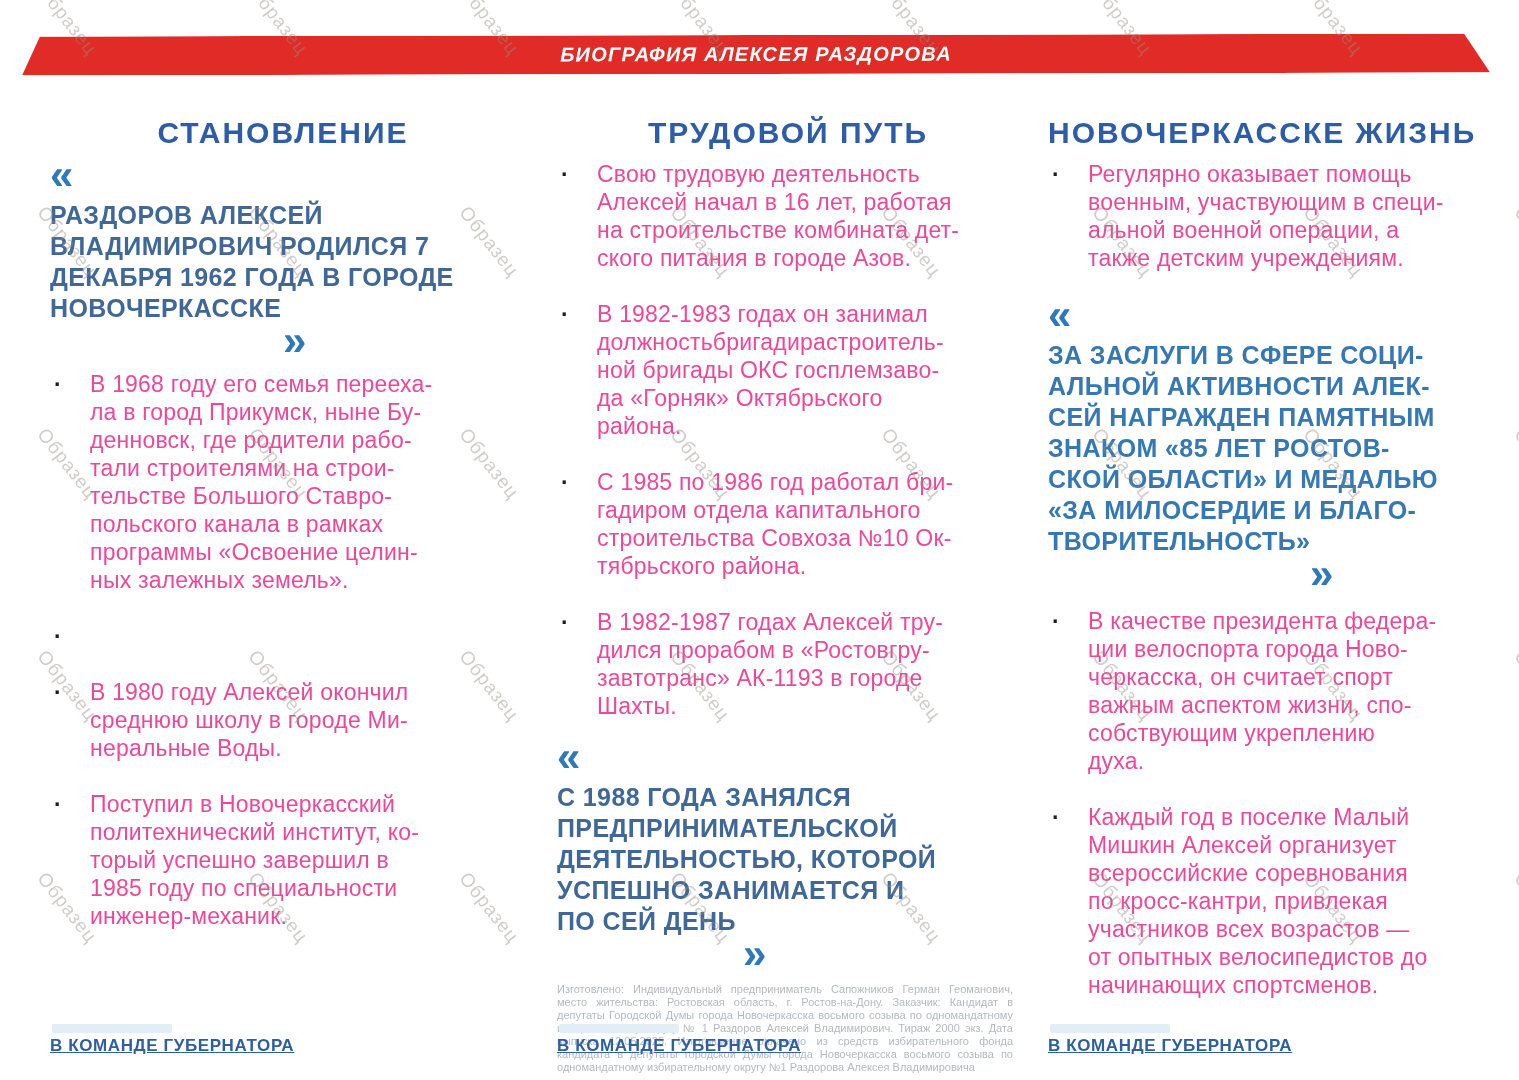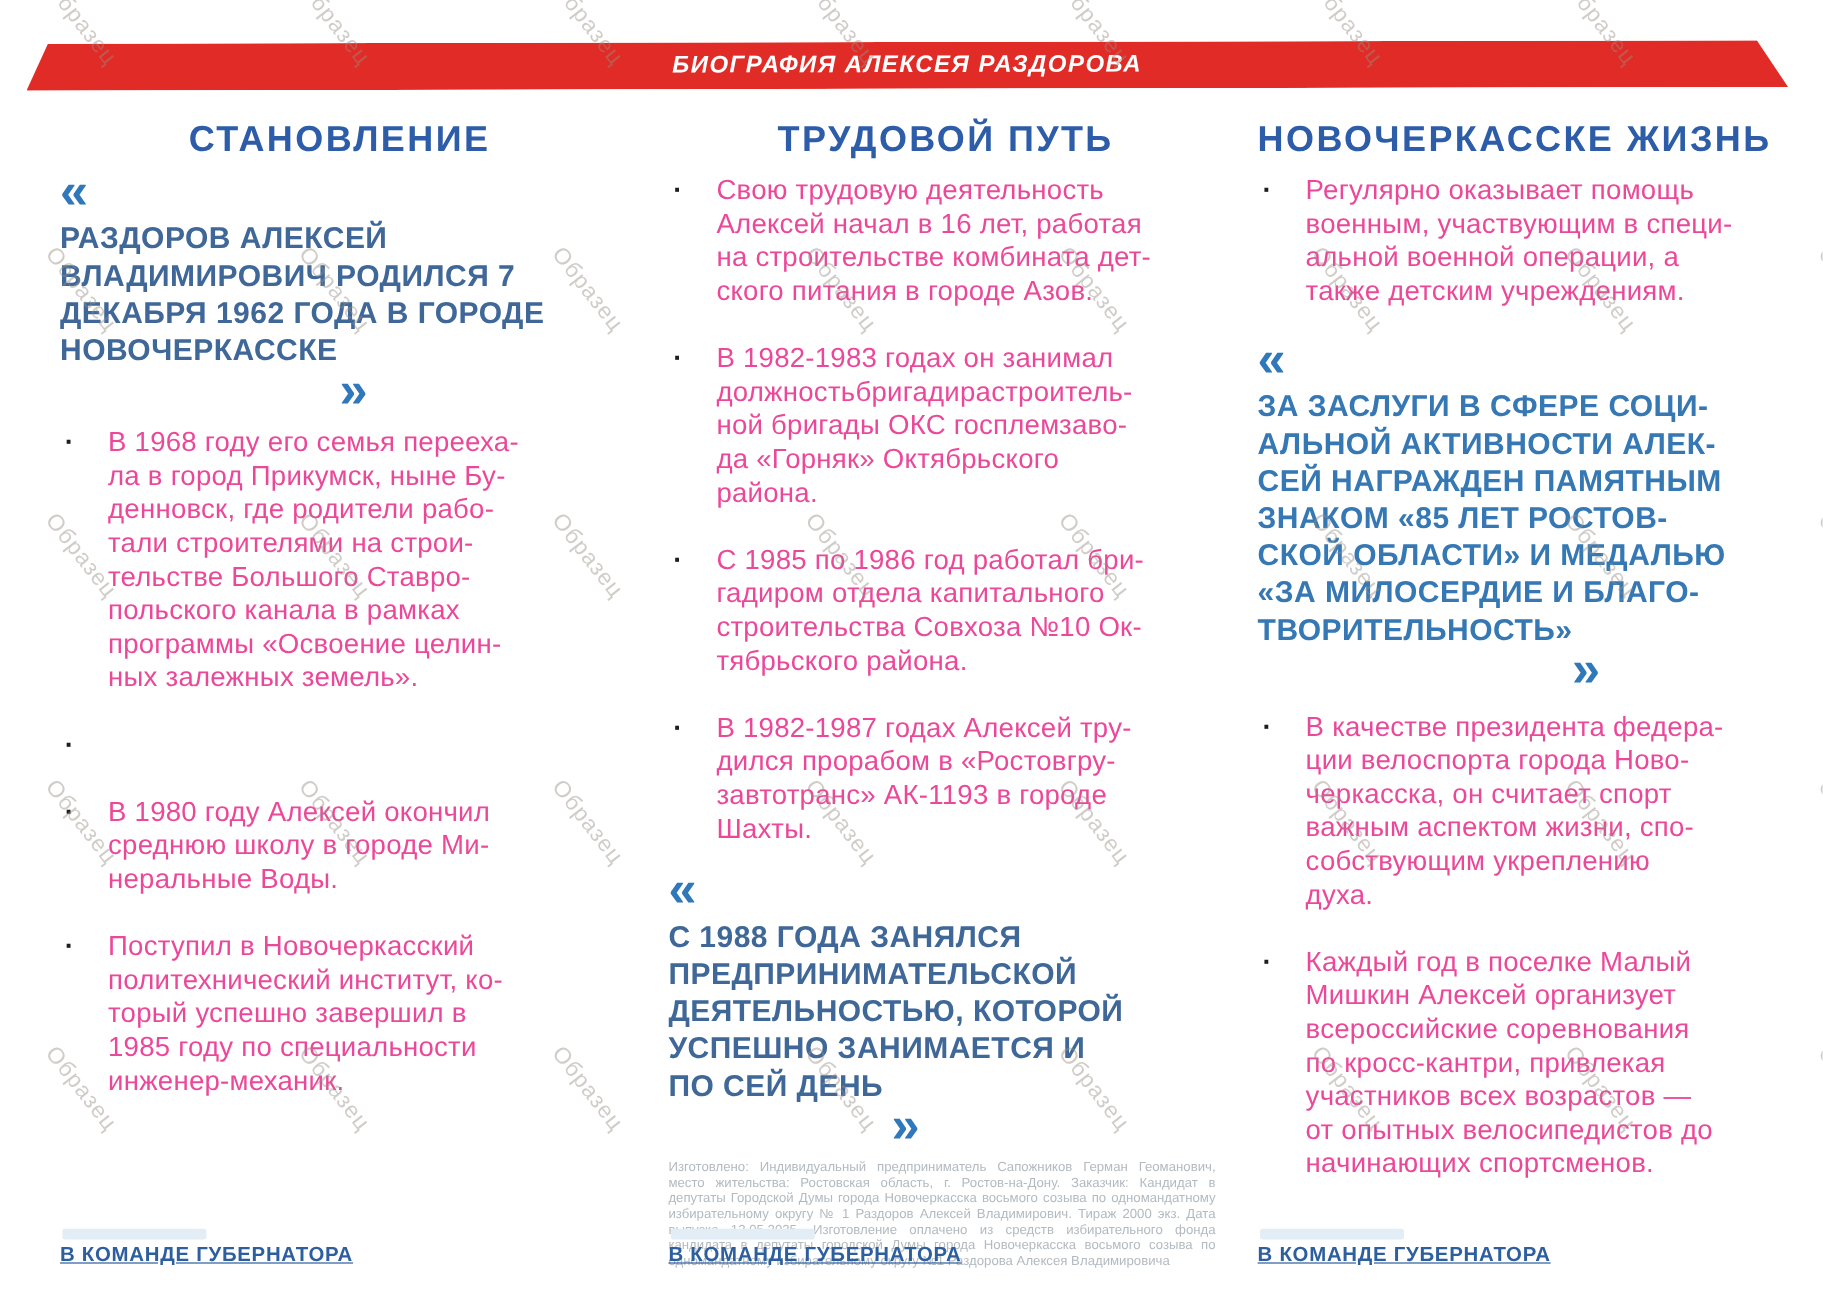--- a/index.html
+++ b/index.html
@@ -26,21 +26,21 @@
     font-style:italic;
   }
 
   
   .col { position:absolute; top:100px; bottom:0; }
   .col1 { left:50px;   width:466px; }
   .col2 { left:557px;  width:462px; }
   .col3 { left:1048px; width:462px; }
 
   .heading {
-    margin:0 0 10px 0;
+    margin:16px 0 10px 0;
     font-size:30px; font-weight:bold; letter-spacing:2px;
     color:var(--blue-head,#2d5da8);
     line-height:34px;
   }
   .center { text-align:center; }
 
   .quote-open, .quote-close {
     font-size:42px; font-weight:bold; color:var(--blue-mark,#2f78ba);
     line-height:30px; height:34px;
   }

